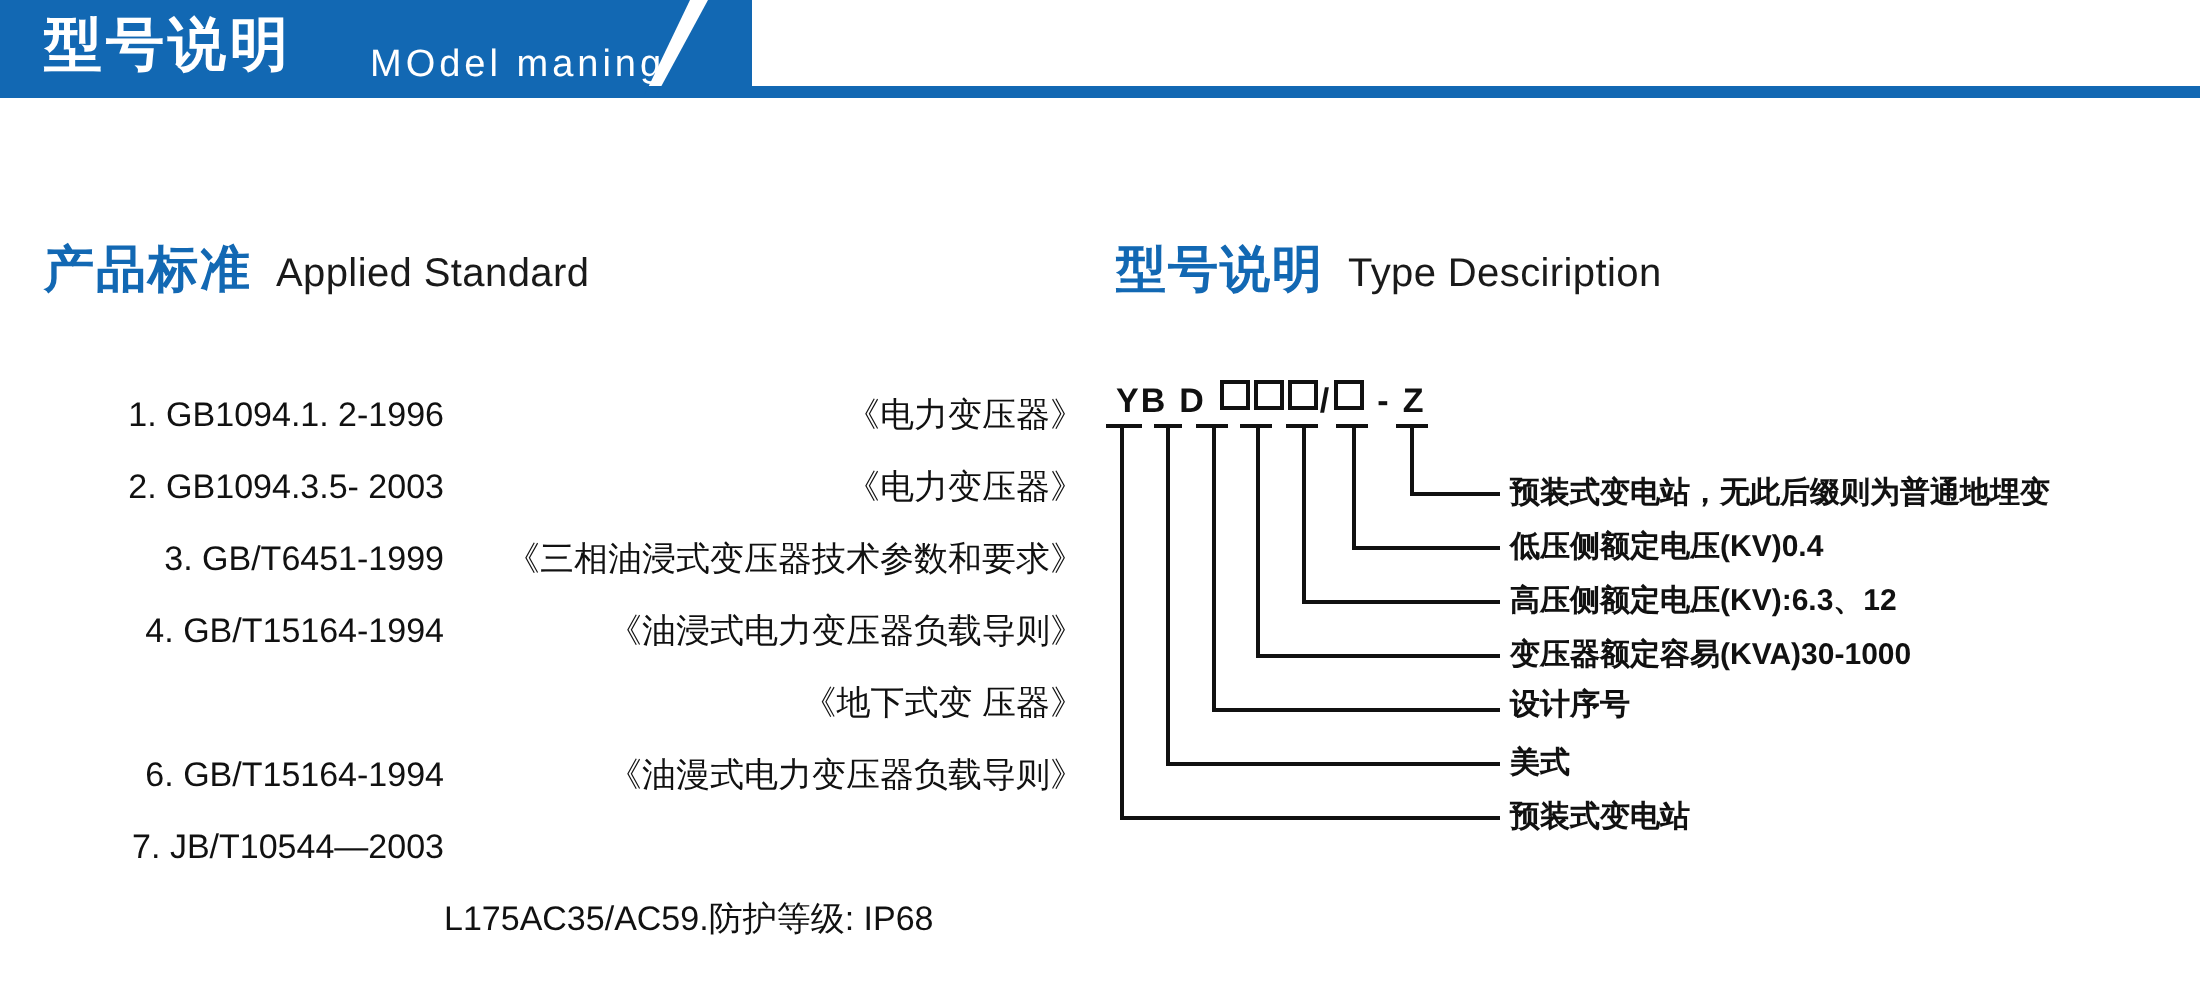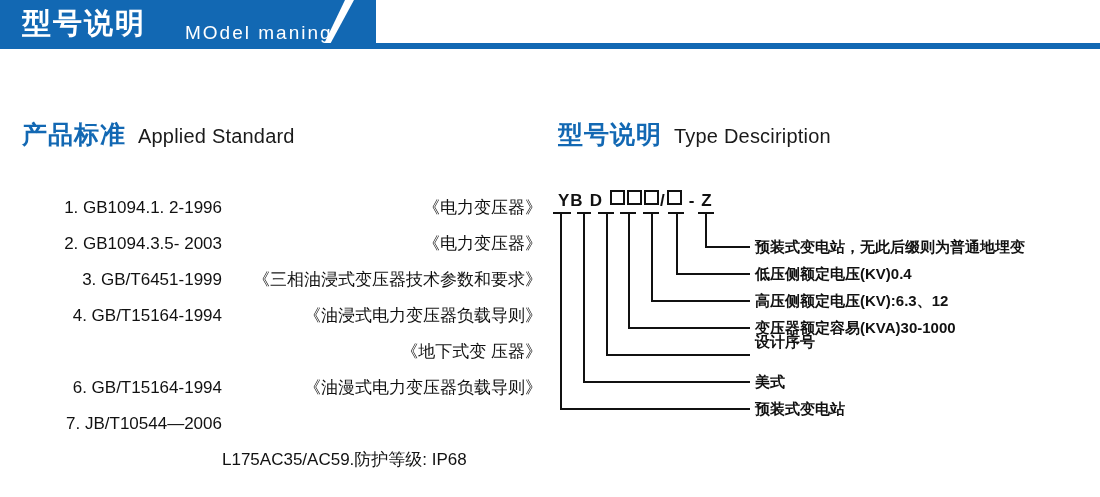--- a/index.html
+++ b/index.html
@@ -124,21 +124,21 @@
     <span class="std-title">《油浸式电力变压器负载导则》</span>
   </div>
   <div class="std-row">
     <span class="std-title">《地下式变 压器》</span>
   </div>
   <div class="std-row">
     <span class="std-code">6. GB/T15164-1994</span>
     <span class="std-title">《油漫式电力变压器负载导则》</span>
   </div>
   <div class="std-row">
-    <span class="std-code">7. JB/T10544—2006</span>
+    <span class="std-code">7. JB/T10544—2003</span>
   </div>
   <div class="std-cont">L175AC35/AC59.防护等级: IP68</div>
 </div>
 
 <div class="diagram">
 
   <div class="code-line">
     <span>YB</span><span class="sp"></span><span>D</span><span class="sp"></span><span class="box"></span><span class="box"></span><span class="box"></span><span>/</span><span class="box"></span><span class="sp"></span><span>-</span><span class="sp"></span><span>Z</span>
   </div>
 
@@ -161,21 +161,21 @@
   <div class="leader v" style="left:101px;top:22px;height:90px;"></div>
   <div class="leader h" style="left:101px;top:110px;width:99px;"></div>
   <div class="lbl" style="top:103px;">高压侧额定电压(KV):6.3、12</div>
 
   <div class="leader v" style="left:78px;top:22px;height:117px;"></div>
   <div class="leader h" style="left:78px;top:137px;width:122px;"></div>
   <div class="lbl" style="top:130px;">变压器额定容易(KVA)30-1000</div>
 
   <div class="leader v" style="left:56px;top:22px;height:144px;"></div>
   <div class="leader h" style="left:56px;top:164px;width:144px;"></div>
-  <div class="lbl" style="top:144px;">设计序号</div>
+  <div class="lbl" style="top:155px;">设计序号</div>
 
   <div class="leader v" style="left:33px;top:22px;height:171px;"></div>
   <div class="leader h" style="left:33px;top:191px;width:167px;"></div>
   <div class="lbl" style="top:184px;">美式</div>
 
   <div class="leader v" style="left:10px;top:22px;height:198px;"></div>
   <div class="leader h" style="left:10px;top:218px;width:190px;"></div>
   <div class="lbl" style="top:211px;">预装式变电站</div>
 
 </div>

